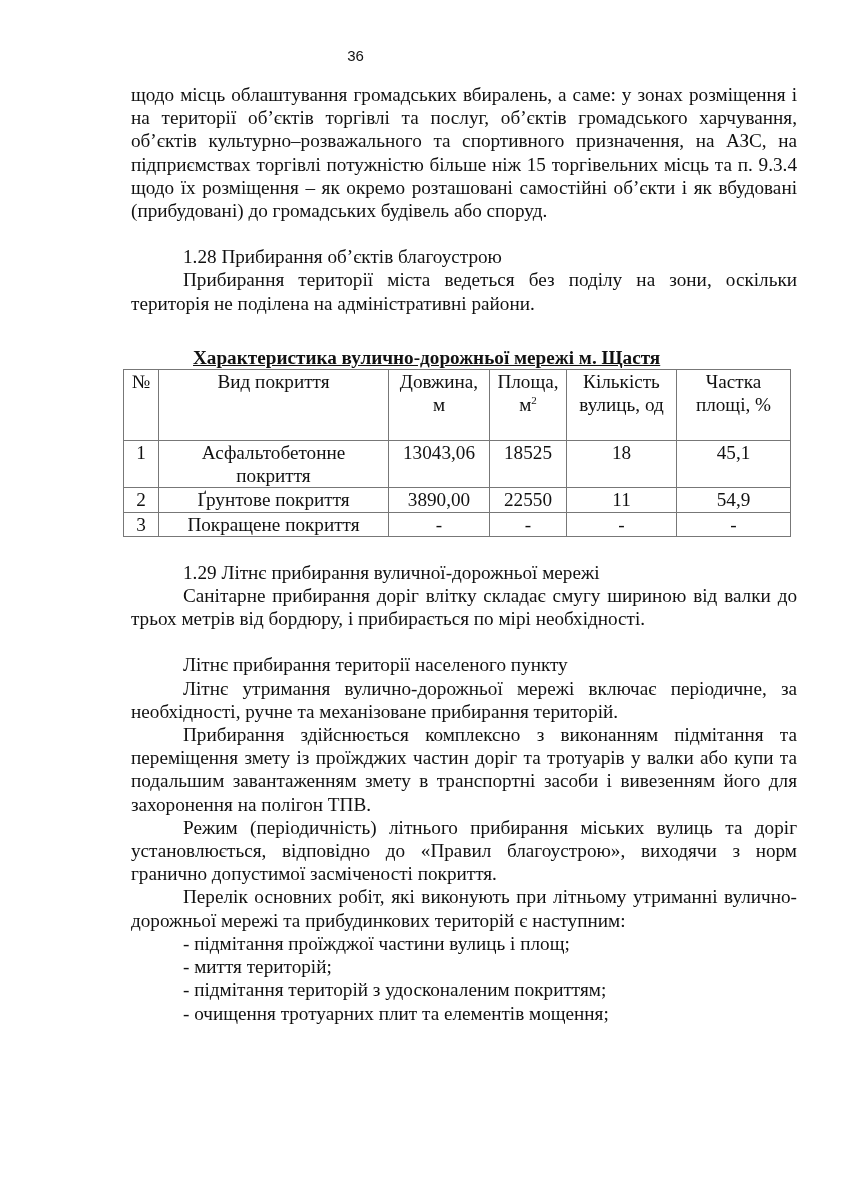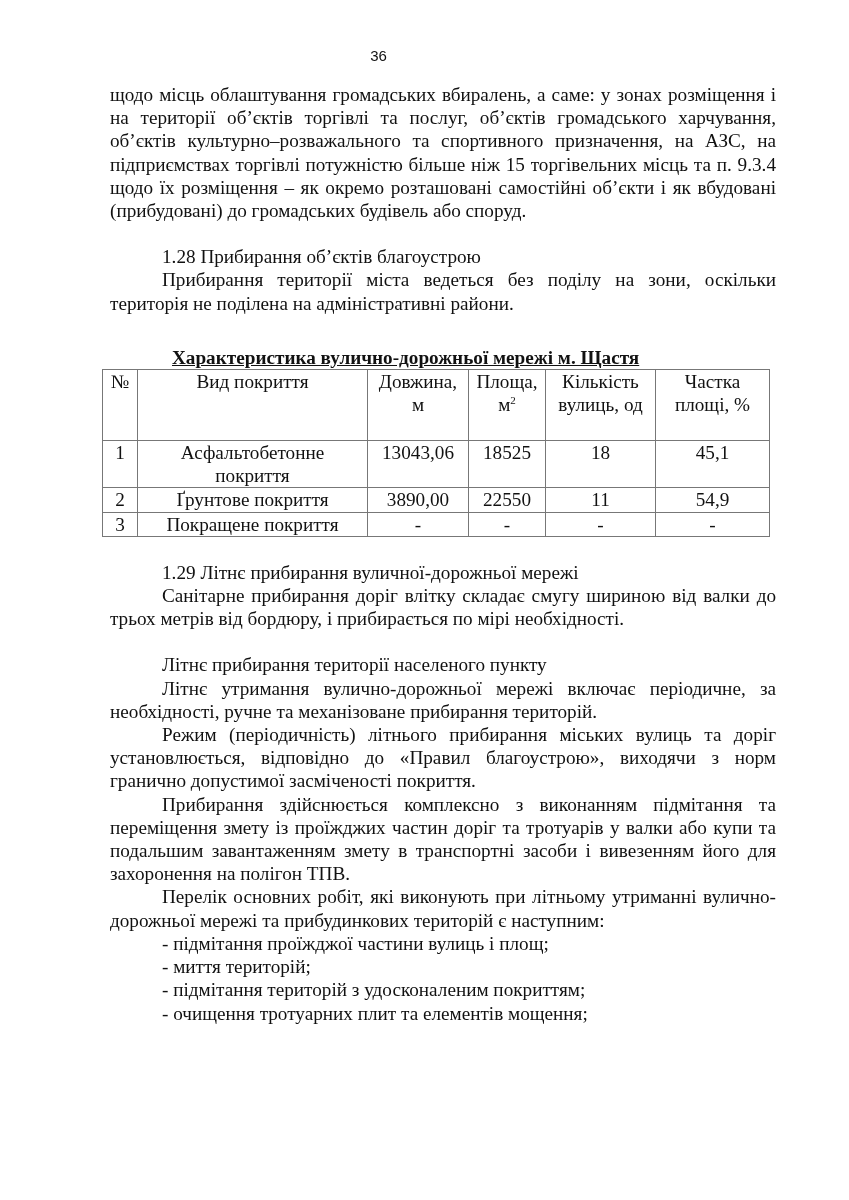--- a/index.html
+++ b/index.html
@@ -1,20 +1,20 @@
 <!DOCTYPE html>
 <html><head>
 <meta charset="utf-8">
 <style>
   html, body { margin: 0; padding: 0; background: #ffffff; }
   body { width: 849px; height: 1200px; position: relative; overflow: hidden;
          font-family: "Liberation Serif", "DejaVu Serif", serif; color: #111; }
   .page-num { position: absolute; top: 47px; left: 0; width: 711px; text-align: center;
-              font-family: "Liberation Sans", "DejaVu Sans", sans-serif; font-size: 15px; padding-left: 23px; }
-  .content { position: absolute; left: 110px; top: 83px; width: 666px; font-size: 19.2px; line-height: 23.2px; }
+              font-family: "Liberation Sans", "DejaVu Sans", sans-serif; font-size: 15px; }
+  .content { position: absolute; left: 131px; top: 83px; width: 666px; font-size: 19.2px; line-height: 23.2px; }
   p { margin: 0; text-align: justify; }
   .ind { text-indent: 52px; }
   .h { font-weight: normal; text-indent: 52px; }
   .gap { height: 23px; }
   .tbl-title { font-weight: bold; text-align: left; margin-left: 0; padding-left: 62px; text-decoration: underline; }
   table { border-collapse: collapse; margin-left: -8px; width: 668px; font-size: 19.2px; line-height: 23.2px; }
   th, td { border: 1px solid #777; text-align: center; vertical-align: top; font-weight: normal; padding: 0 3px; }
   .list { padding-left: 52px; }
   sup { font-size: 11px; line-height: 0; }
 </style>
@@ -71,22 +71,22 @@
     </tbody>
   </table>
   <div class="gap" style="height:24px"></div>
 
   <p class="h">1.29 Літнє прибирання вуличної-дорожньої мережі</p>
   <p class="ind">Санітарне прибирання доріг влітку складає смугу шириною від валки до трьох метрів від бордюру, і прибирається по мірі необхідності.</p>
   <div class="gap"></div>
 
   <p class="h">Літнє прибирання території населеного пункту</p>
   <p class="ind">Літнє утримання вулично-дорожньої мережі включає періодичне, за необхідності, ручне та механізоване прибирання територій.</p>
+  <p class="ind">Прибирання здійснюється комплексно з виконанням підмітання та переміщення змету із проїжджих частин доріг та тротуарів у валки або купи та подальшим завантаженням змету в транспортні засоби і вивезенням його для захоронення на полігон ТПВ.</p>
   <p class="ind">Режим (періодичність) літнього прибирання міських вулиць та доріг установлюється, відповідно до «Правил благоустрою», виходячи з норм гранично допустимої засміченості покриття.</p>
-  <p class="ind">Прибирання здійснюється комплексно з виконанням підмітання та переміщення змету із проїжджих частин доріг та тротуарів у валки або купи та подальшим завантаженням змету в транспортні засоби і вивезенням його для захоронення на полігон ТПВ.</p>
   <p class="ind">Перелік основних робіт, які виконують при літньому утриманні вулично-дорожньої мережі та прибудинкових територій є наступним:</p>
   <div class="list">
     <div>- підмітання проїжджої частини вулиць і площ;</div>
     <div>- миття територій;</div>
     <div>- підмітання територій з удосконаленим покриттям;</div>
     <div>- очищення тротуарних плит та елементів мощення;</div>
   </div>
 </div>
 
 </body></html>

